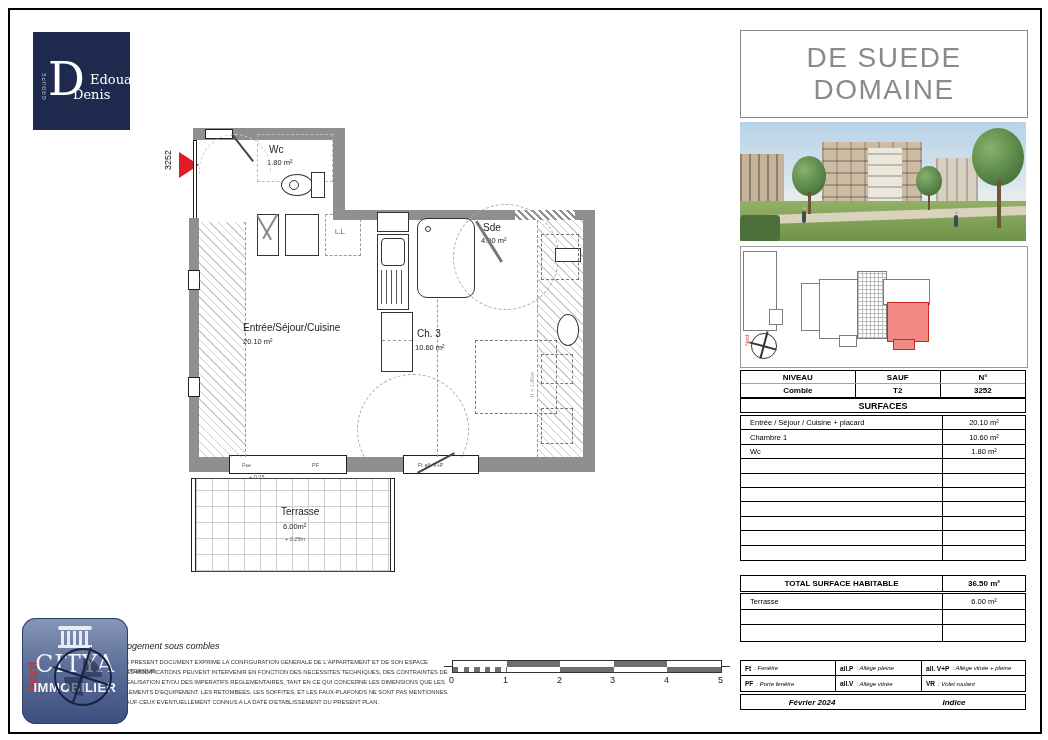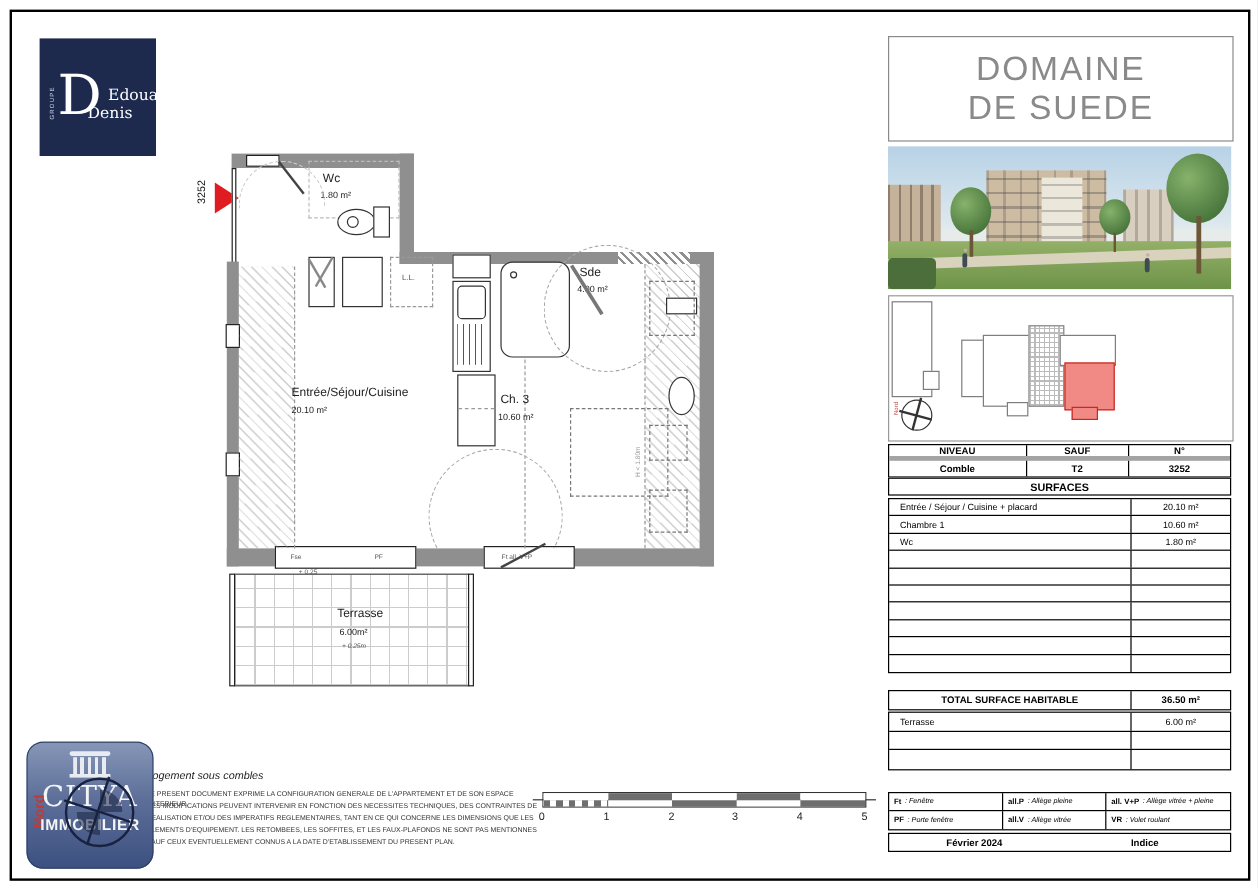--- a/index.html
+++ b/index.html
@@ -115,22 +115,22 @@
   <div class="abs frame"></div>
 
   <div class="abs ed-logo">
     <div class="abs ed-group">GROUPE</div>
     <div class="abs ed-mono">D</div>
     <div class="abs ed-n1">Edouard</div>
     <div class="abs ed-n2">Denis</div>
   </div>
 
   <div class="abs title-box">
+    <div>DE SUEDE</div>
     <div>DOMAINE</div>
-    <div>DE SUEDE</div>
   </div>
 
   <div class="abs photo">
     <div class="bld" style="left:0;top:32px;width:44px;height:60px;background:#c4b29b;background-image:repeating-linear-gradient(90deg,rgba(90,75,60,.5) 0 2px,transparent 2px 9px);"></div>
     <div class="bld" style="left:82px;top:20px;width:100px;height:68px;background:#cdbb a2;background-color:#cdbba2;background-image:repeating-linear-gradient(0deg,rgba(70,70,70,.35) 0 2px,transparent 2px 12px),repeating-linear-gradient(90deg,rgba(70,70,70,.25) 0 2px,transparent 2px 14px);"></div>
     <div class="bld" style="left:128px;top:26px;width:34px;height:62px;background:#ece7db;background-image:repeating-linear-gradient(0deg,rgba(100,100,100,.35) 0 2px,transparent 2px 11px);"></div>
     <div class="bld" style="left:196px;top:36px;width:42px;height:50px;background:#d8cfc0;background-image:repeating-linear-gradient(90deg,rgba(90,80,70,.3) 0 2px,transparent 2px 10px);"></div>
     <div class="lawn abs"></div>
     <div class="path abs"></div>
     <div class="tree" style="left:52px;top:34px;width:34px;height:40px;"></div>
@@ -155,21 +155,21 @@
     <div class="lred" style="left:146px;top:55px;width:40px;height:38px;"></div>
     <div class="lred" style="left:152px;top:92px;width:20px;height:9px;"></div>
     <div class="compass-sm abs">
       <div class="abs l1"></div>
         <div class="abs l2"></div>
     </div>
     <div class="abs nord-txt">Nord</div>
   </div>
 
   <div class="abs tbl" style="top:370px;">
-    <div class="trow info-h" style="height:13px;border-bottom:4px solid #a3a3a3;text-align:right;">
+    <div class="trow info-h" style="height:13px;border-bottom:1px solid #a3a3a3;text-align:right;">
       <div class="tcell c1">NIVEAU</div>
       <div class="tcell c2">SAUF</div>
       <div class="tcell c3">N°</div>
     </div>
     <div class="trow" style="height:13px;">
       <div class="tcell c1 bold">Comble</div>
       <div class="tcell c2 bold">T2</div>
       <div class="tcell c3 bold">3252</div>
     </div>
   </div>
@@ -265,21 +265,21 @@
         <span class="lg-abbr">all.V</span>
         <span class="lg-desc">: Allège vitrée</span>
       </div>
       <div class="lg-cell lg-c3">
         <span class="lg-abbr">VR</span>
         <span class="lg-desc">: Volet roulant</span>
       </div>
     </div>
   </div>
 
-  <div class="abs tbl" style="top:694px;">
+  <div class="abs tbl" style="top:694px;font-style:italic;">
     <div class="date-row">
       <div>Février 2024</div>
       <div>Indice</div>
     </div>
   </div>
 
   <div class="abs plan">
 
     <div class="marker-num" style="left:-22px;top:28px;">3252</div>
     <div class="marker-arrow" style="left:-6px;top:30px;"></div>

